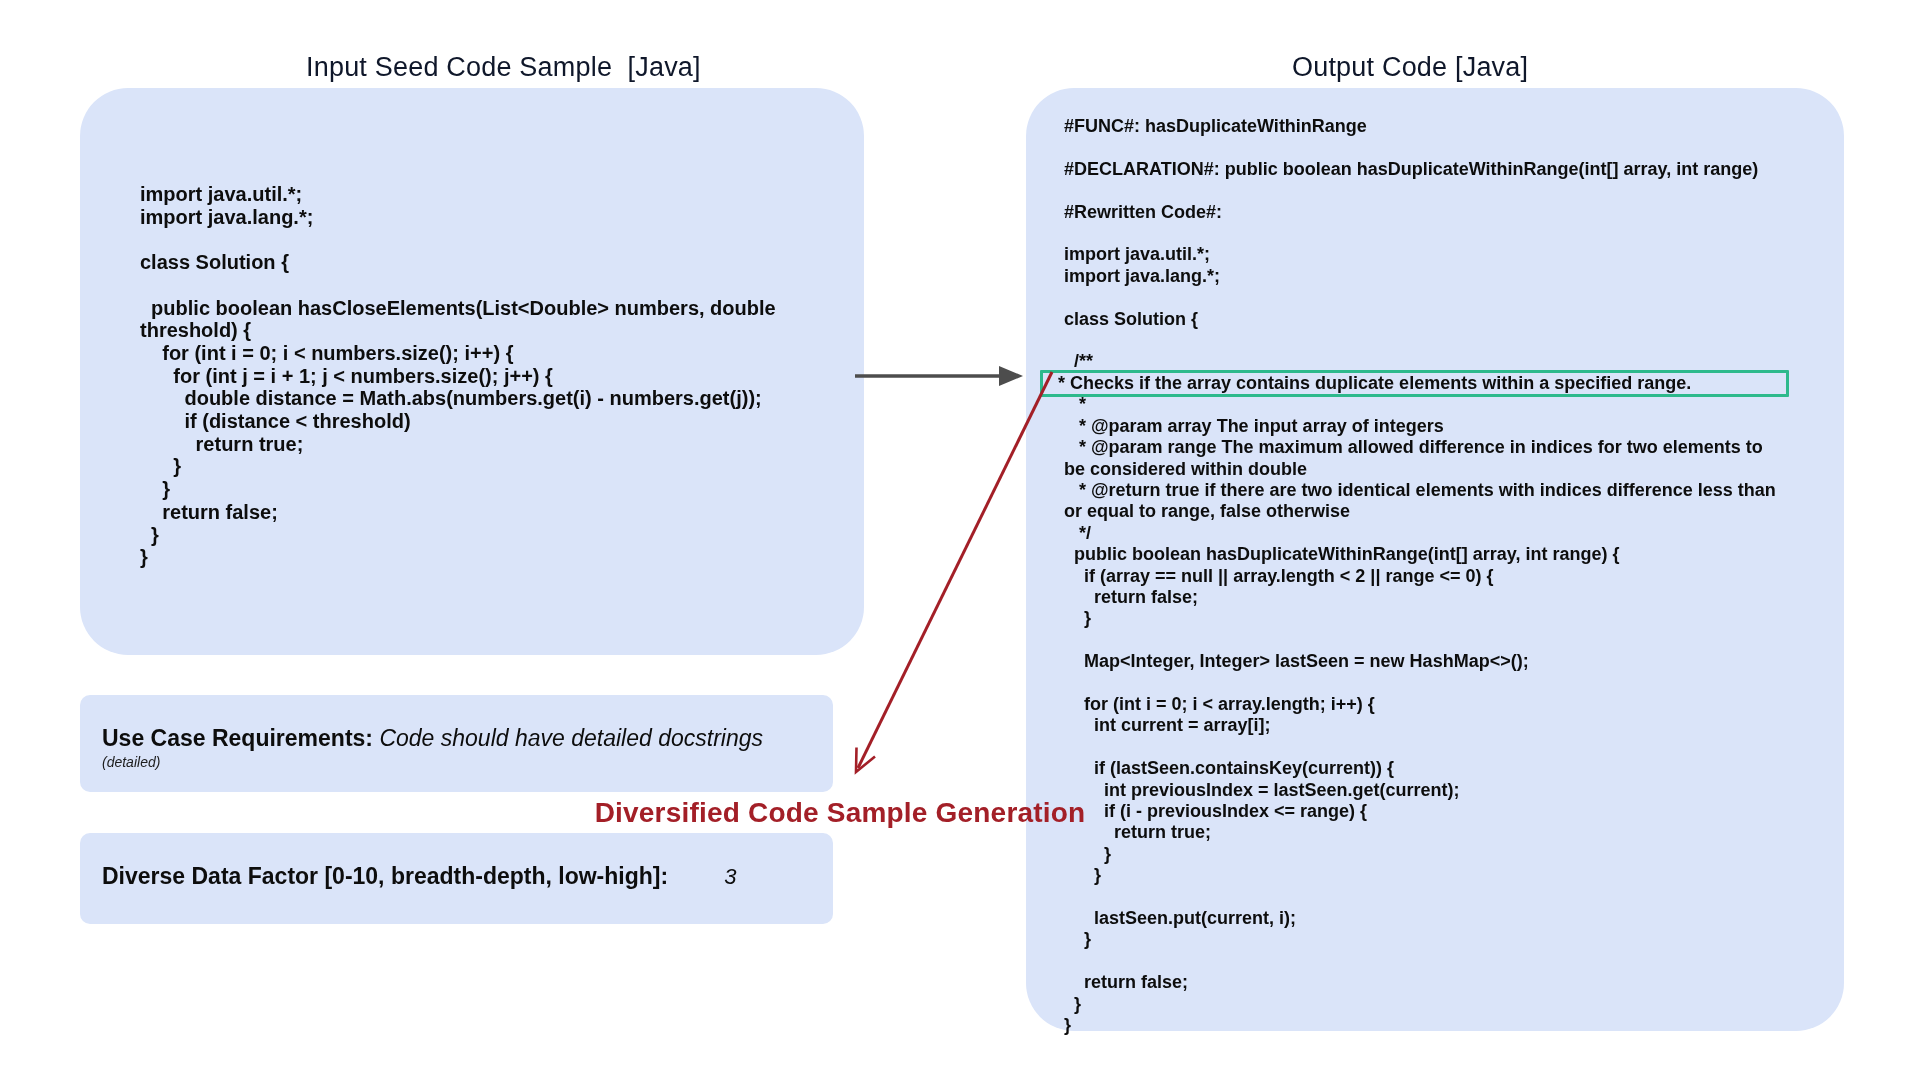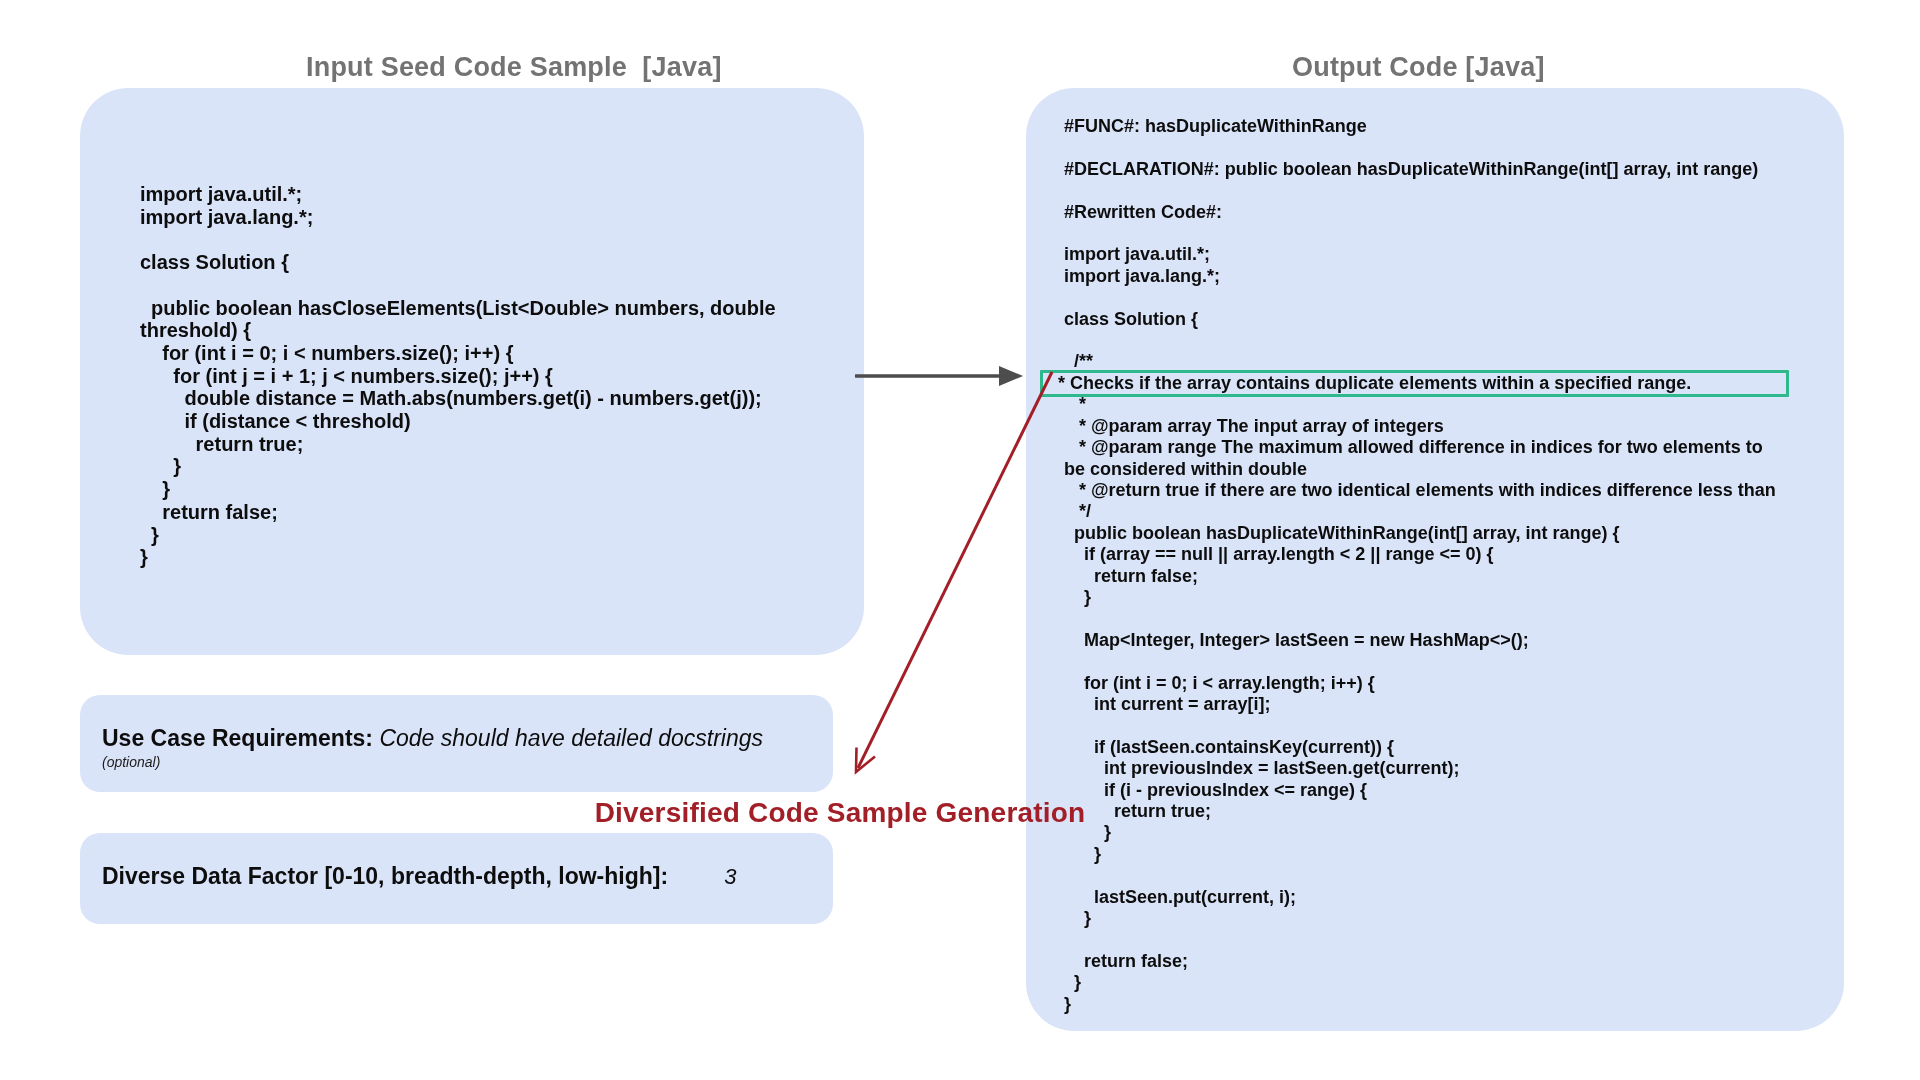--- a/index.html
+++ b/index.html
@@ -8,21 +8,21 @@
     --accent-red:#a31f27;
     --arrow-gray:#4d4d4d;
     --code-ink:#0d0d0d;
   }
   *{margin:0;padding:0;box-sizing:border-box;}
   html,body{background:#ffffff;}
   body{font-family:"Liberation Sans",sans-serif;color:#0d0d0d;}
   .canvas{position:relative;width:1920px;height:1080px;background:#ffffff;overflow:hidden;}
 
   .panel-title{
-    position:absolute;font-size:27px;font-weight:700;color:#737373;
+    position:absolute;font-size:27px;font-weight:400;color:#0f172a;
     white-space:pre;letter-spacing:.2px;
   }
   .panel-title.left{left:306px;top:52px;}
   .panel-title.right{left:1292px;top:52px;}
 
   .panel{
     position:absolute;background:var(--panel-bg);border-radius:48px;
   }
   .panel.left-panel{left:80px;top:88px;width:784px;height:567px;}
   .panel.right-panel{left:1026px;top:88px;width:818px;height:943px;}
@@ -34,21 +34,21 @@
   .right-code .code-line{line-height:21.4px;}
   .code-line{white-space:pre;}
   .code-line:empty::before{content:"\00a0";}
   .code-line.hl{
     border:3px solid var(--highlight-border);
     margin-left:-24px;margin-right:40px;
     margin-top:-3px;margin-bottom:-3px;border-radius:1px;
   }
 
   .info-box{
-    position:absolute;background:var(--panel-bg);border-radius:20px;
+    position:absolute;background:var(--panel-bg);border-radius:10px;
   }
   .usecase-box{left:80px;top:695px;width:753px;height:97px;padding:30px 24px 0 22px;}
   .usecase-line{font-size:23px;}
   .usecase-label{font-weight:700;}
   .usecase-value{font-style:italic;font-weight:500;}
   .usecase-note{font-size:14px;font-style:italic;font-weight:400;margin-top:2px;color:#1c1c1c;}
   .factor-box{left:80px;top:833px;width:753px;height:91px;padding:30px 24px 0 22px;}
   .factor-label{font-size:23px;font-weight:700;}
   .factor-value{font-size:22px;font-style:italic;font-weight:500;margin-left:56px;}
 
@@ -103,20 +103,21 @@
         <div class="code-line"></div>
         <div class="code-line">class Solution {</div>
         <div class="code-line"></div>
         <div class="code-line">  /**</div>
         <div class="code-line hl">   * Checks if the array contains duplicate elements within a specified range.</div>
         <div class="code-line">   *</div>
         <div class="code-line">   * @param array The input array of integers</div>
         <div class="code-line">   * @param range The maximum allowed difference in indices for two elements to</div>
         <div class="code-line">be considered within double</div>
         <div class="code-line">   * @return true if there are two identical elements with indices difference less than</div>
+        <div class="code-line">or equal to range, false otherwise</div>
         <div class="code-line">   */</div>
         <div class="code-line">  public boolean hasDuplicateWithinRange(int[] array, int range) {</div>
         <div class="code-line">    if (array == null || array.length &lt; 2 || range &lt;= 0) {</div>
         <div class="code-line">      return false;</div>
         <div class="code-line">    }</div>
         <div class="code-line"></div>
         <div class="code-line">    Map&lt;Integer, Integer&gt; lastSeen = new HashMap&lt;&gt;();</div>
         <div class="code-line"></div>
         <div class="code-line">    for (int i = 0; i &lt; array.length; i++) {</div>
         <div class="code-line">      int current = array[i];</div>
@@ -132,21 +133,21 @@
         <div class="code-line">    }</div>
         <div class="code-line"></div>
         <div class="code-line">    return false;</div>
         <div class="code-line">  }</div>
         <div class="code-line">}</div>
       </div>
   </div>
 
   <div class="info-box usecase-box">
     <div class="usecase-line"><span class="usecase-label">Use Case Requirements:</span> <span class="usecase-value">Code should have detailed docstrings</span></div>
-    <div class="usecase-note">(optional)</div>
+    <div class="usecase-note">(detailed)</div>
   </div>
 
   <div class="info-box factor-box">
     <span class="factor-label">Diverse Data Factor [0-10, breadth-depth, low-high]:</span><span class="factor-value">3</span>
   </div>
 
   <div class="gen-label">Diversified Code Sample Generation</div>
 
   <svg class="arrows" viewBox="0 0 1920 1080">
     <g>

